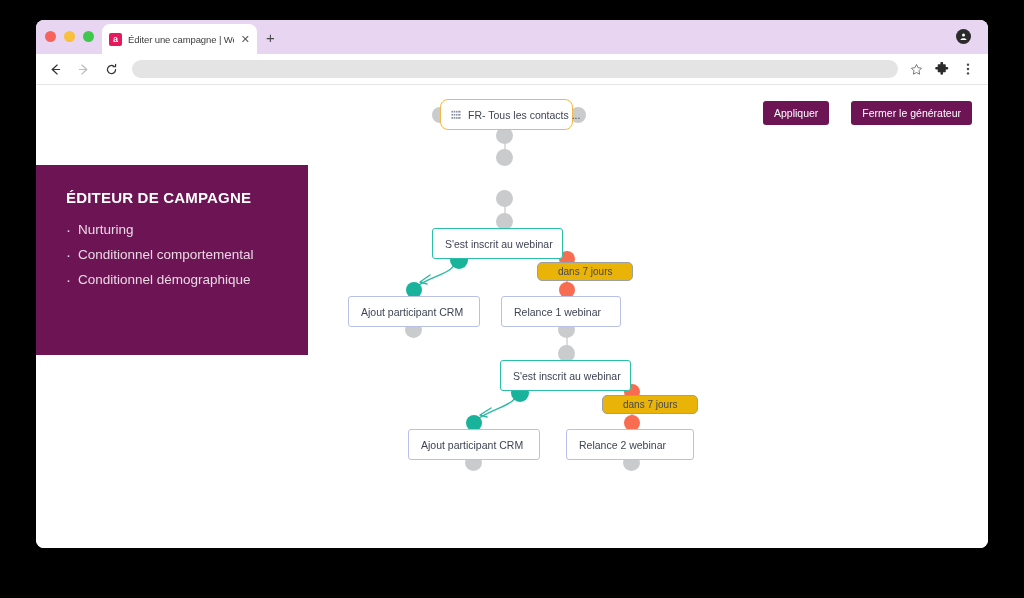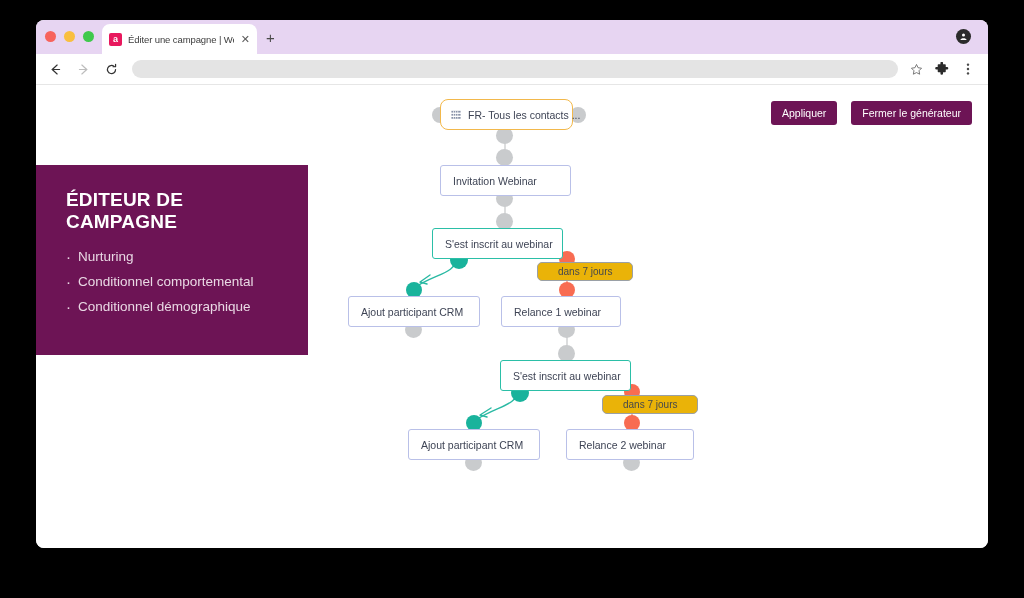--- a/index.html
+++ b/index.html
@@ -167,21 +167,21 @@
     background: #ffffff;
     overflow: hidden;
   }
 
   
   .page-actions {
     position: absolute;
     right: 16px;
     top: 16px;
     display: flex;
-    gap: 14px;
+    gap: 22px;
     z-index: 30;
   }
   .btn {
     background: #6d1455;
     color: #ffffff;
     font-size: 10.5px;
     border: none;
     border-radius: 3px;
     padding: 6px 11px;
     font-family: "Liberation Sans", sans-serif;
@@ -196,21 +196,21 @@
     top: 80px;
     width: 272px;
     height: 190px;
     background: #6d1455;
     z-index: 25;
     padding: 24px 26px 0 30px;
     box-sizing: border-box;
   }
   .editor-title {
     color: #ffffff;
-    font-size: 19px;
+    font-size: 15px;
     font-weight: bold;
     letter-spacing: 0.2px;
     margin: 0 0 16px 0;
   }
   .editor-list { margin: 0; padding: 0; list-style: none; }
   .editor-list li {
     color: #e9d8e4;
     font-size: 13.5px;
     margin-bottom: 9px;
     padding-left: 12px;
@@ -422,23 +422,20 @@
               <rect x="2.6" y="1" width="0.8" height="9.5" fill="#ffffff"></rect>
               <rect x="5.2" y="1" width="0.8" height="9.5" fill="#ffffff"></rect>
               <rect x="7.8" y="1" width="0.8" height="9.5" fill="#ffffff"></rect>
             </svg>
           </span>
           <span>FR- Tous les contacts ...</span>
         </div>
         <div class="handle v" style="left:460px; top:42px;"></div>
 
         <div class="handle v" style="left:460px; top:64px;"></div>
-        <div class="node" style="left:404px; top:80px; width:131px;">
-          <span>Invitation Webinar</span>
-        </div>
         <div class="handle v" style="left:460px; top:105px;"></div>
 
         <div class="handle v" style="left:460px; top:128px;"></div>
         <div class="node condition" style="left:396px; top:143px; width:131px;">
           <span>S'est inscrit au webinar</span>
         </div>
         <div class="handle teal" style="left:414px; top:166px; width:18px; height:18px;"></div>
         <div class="handle coral" style="left:523px; top:166px; width:16px; height:16px;"></div>
 
         <div class="handle teal" style="left:370px; top:197px; width:16px; height:16px;"></div>

